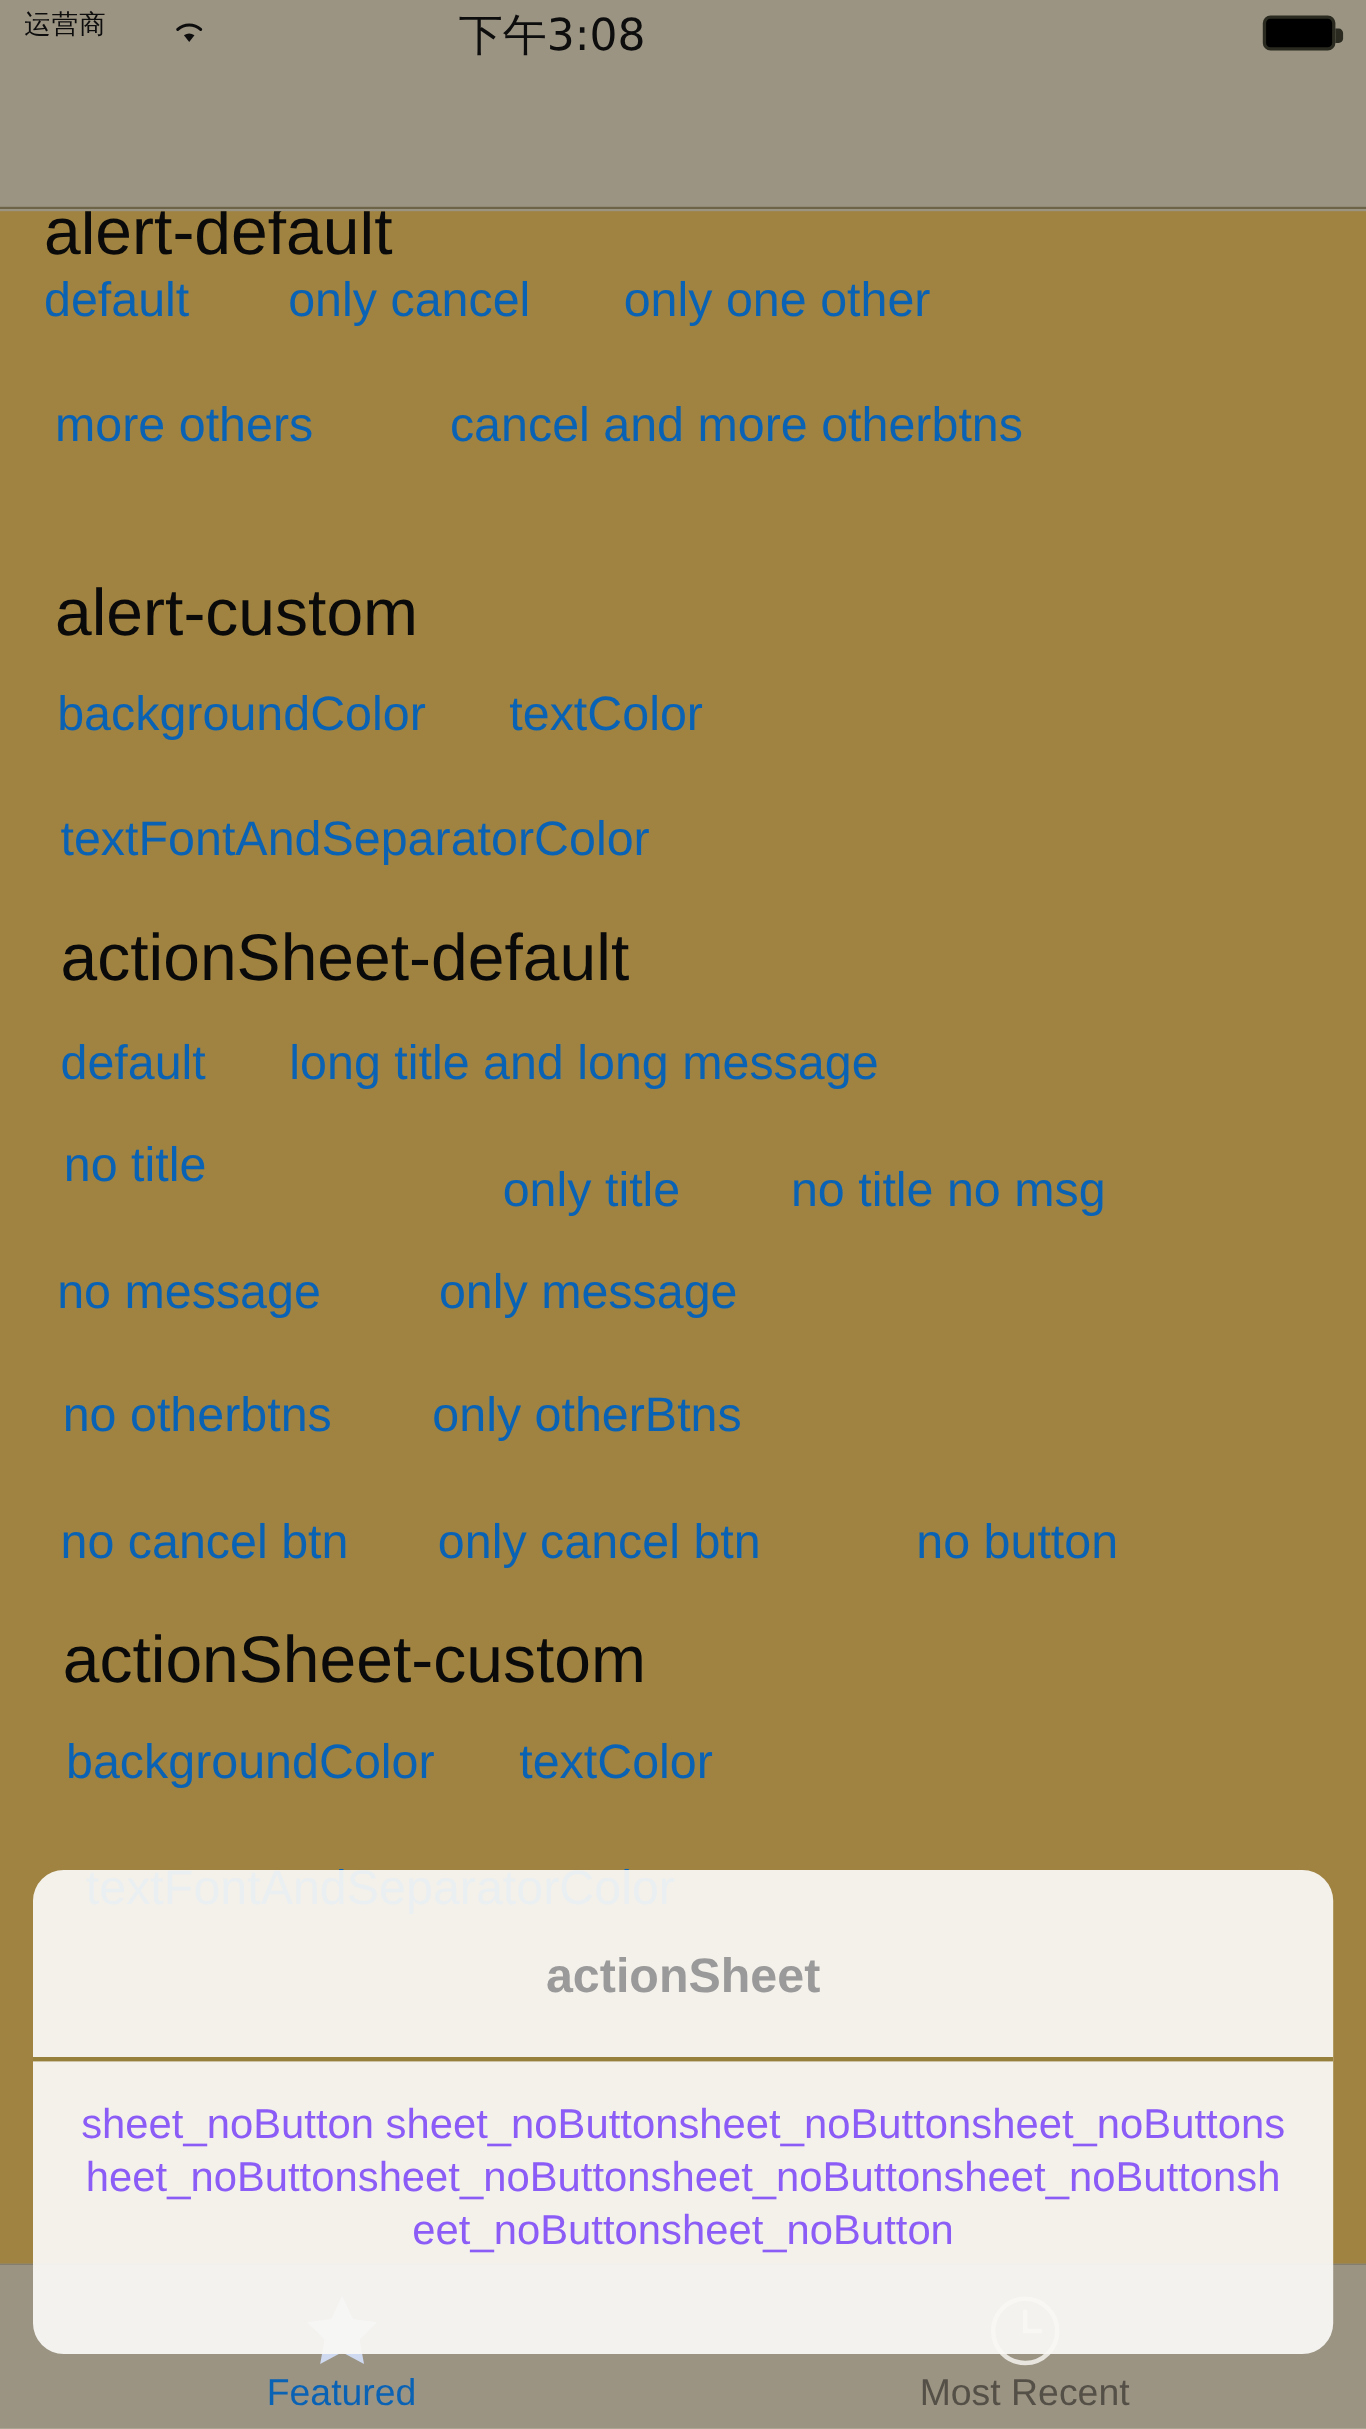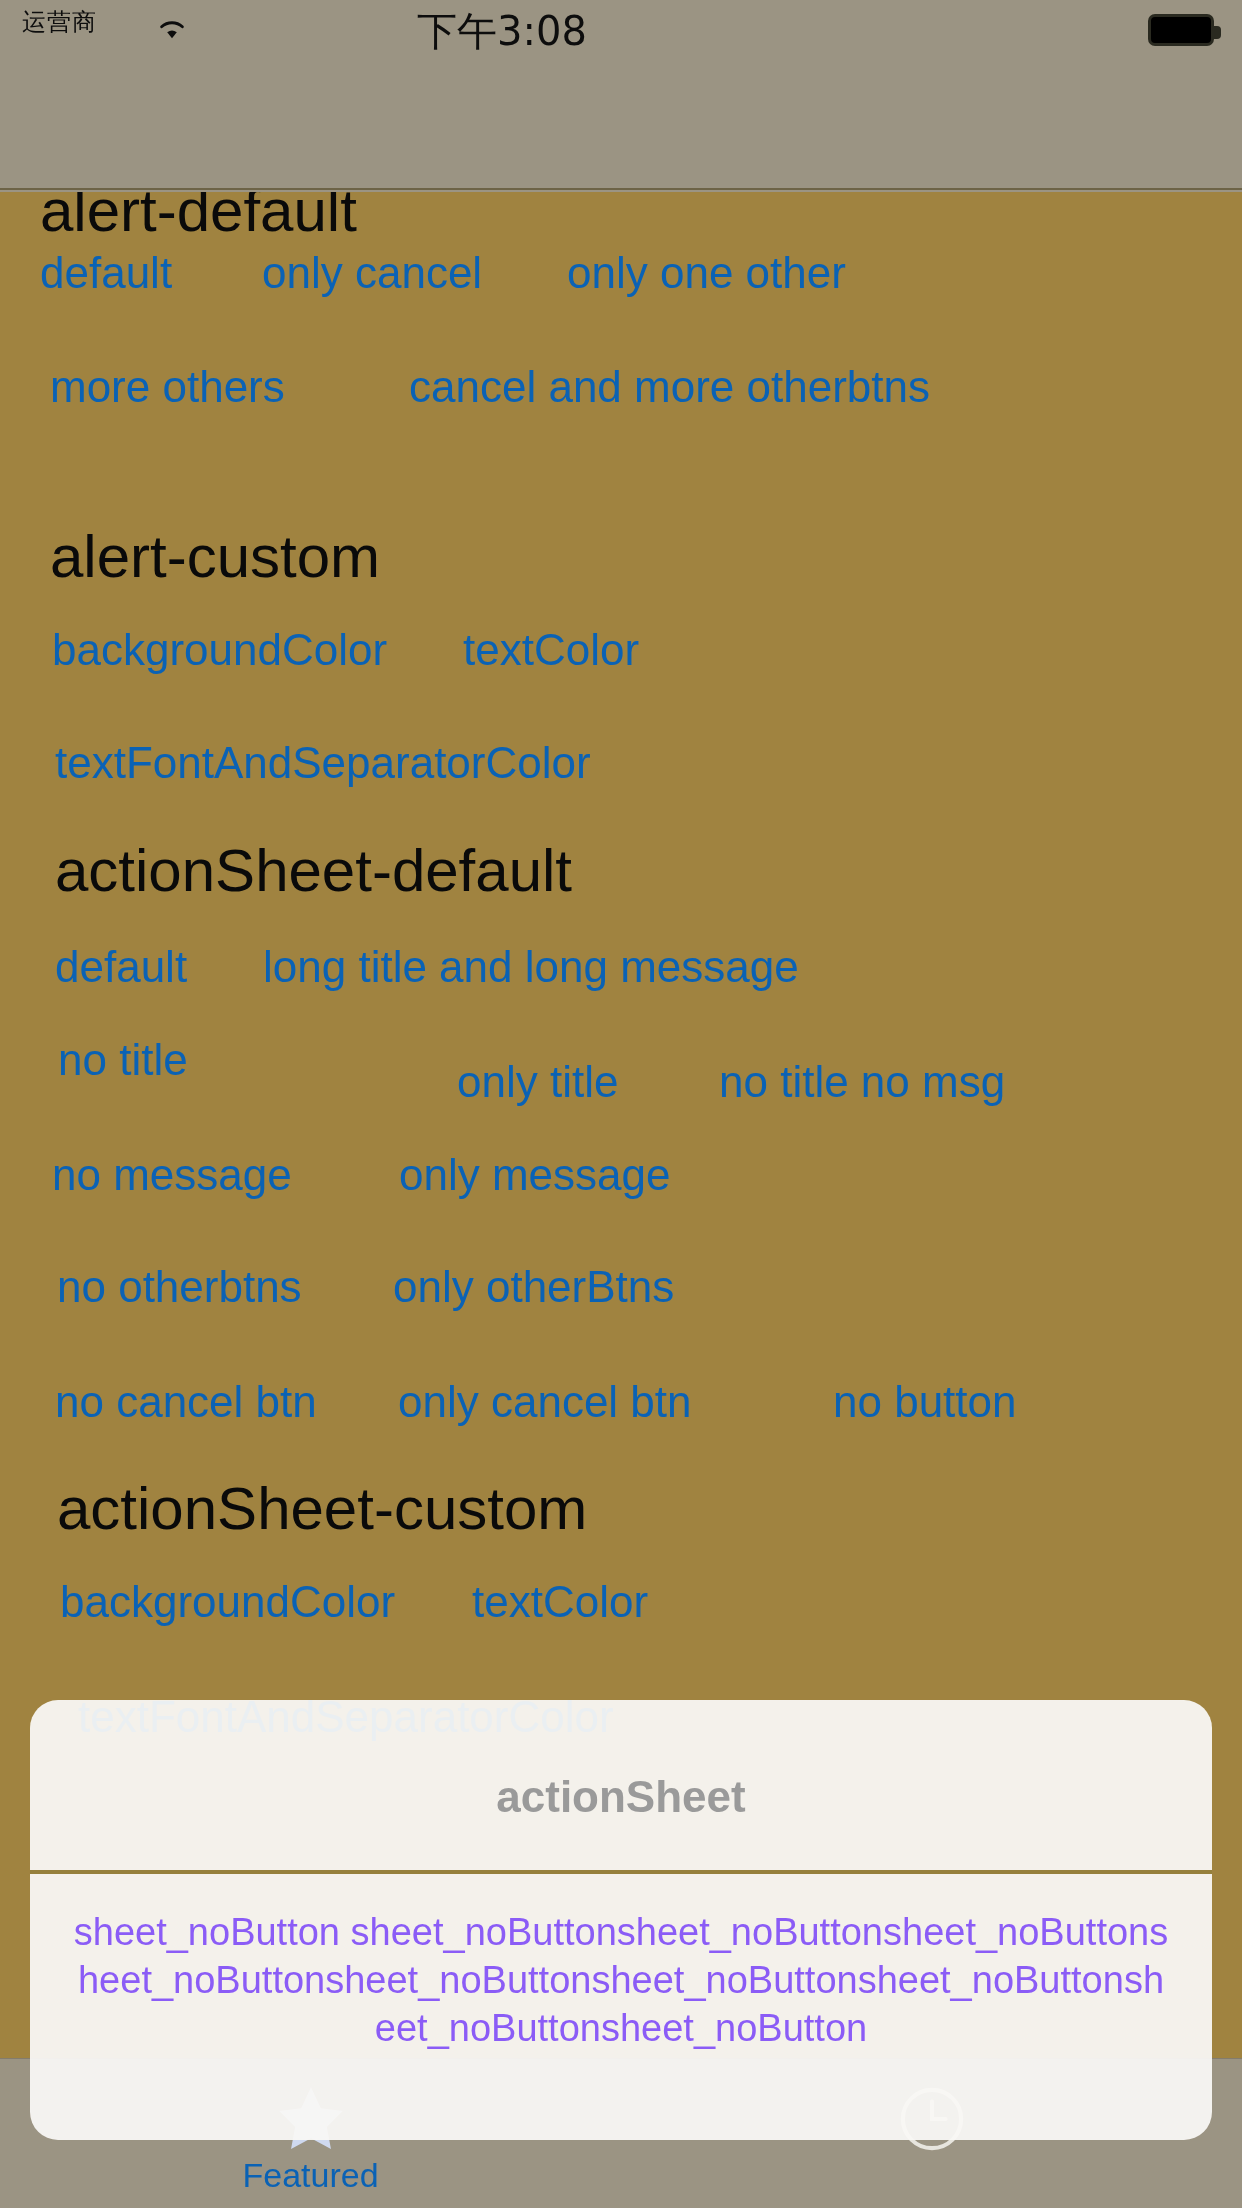--- a/index.html
+++ b/index.html
@@ -229,20 +229,21 @@
         <polygon points="12,2 15.1,8.6 22,9.5 17,14.5 18.3,21.5 12,18.1 5.7,21.5 7,14.5 2,9.5 8.9,8.6" fill="#cfd9ef"></polygon>
       </svg>
       <div class="tab-label">Featured</div>
     </div>
 
     <div class="tab-item tab-recent" style="left:621px;">
       <svg class="tab-icon" viewBox="0 0 24 24">
         <circle cx="12" cy="12" r="9.2" fill="none" stroke="#e7e5de" stroke-width="1.3"></circle>
         <path d="M12 6.5 L12 12 L16.3 12" fill="none" stroke="#e7e5de" stroke-width="1.3" stroke-linecap="round"></path>
       </svg>
+      <div class="tab-label">Most Recent</div>
     </div>
   </div>
 
   <div id="action-sheet">
     <div id="sheet-header">
       <div id="sheet-title">actionSheet</div>
     </div>
     <div id="sheet-separator"></div>
     <div id="sheet-message">sheet_noButton
 sheet_noButtonsheet_noButtonsheet_noButtonsheet_noButtonsheet_noButtonsheet_noButtonsheet_noButtonsheet_noButtonsheet_noButton</div>

